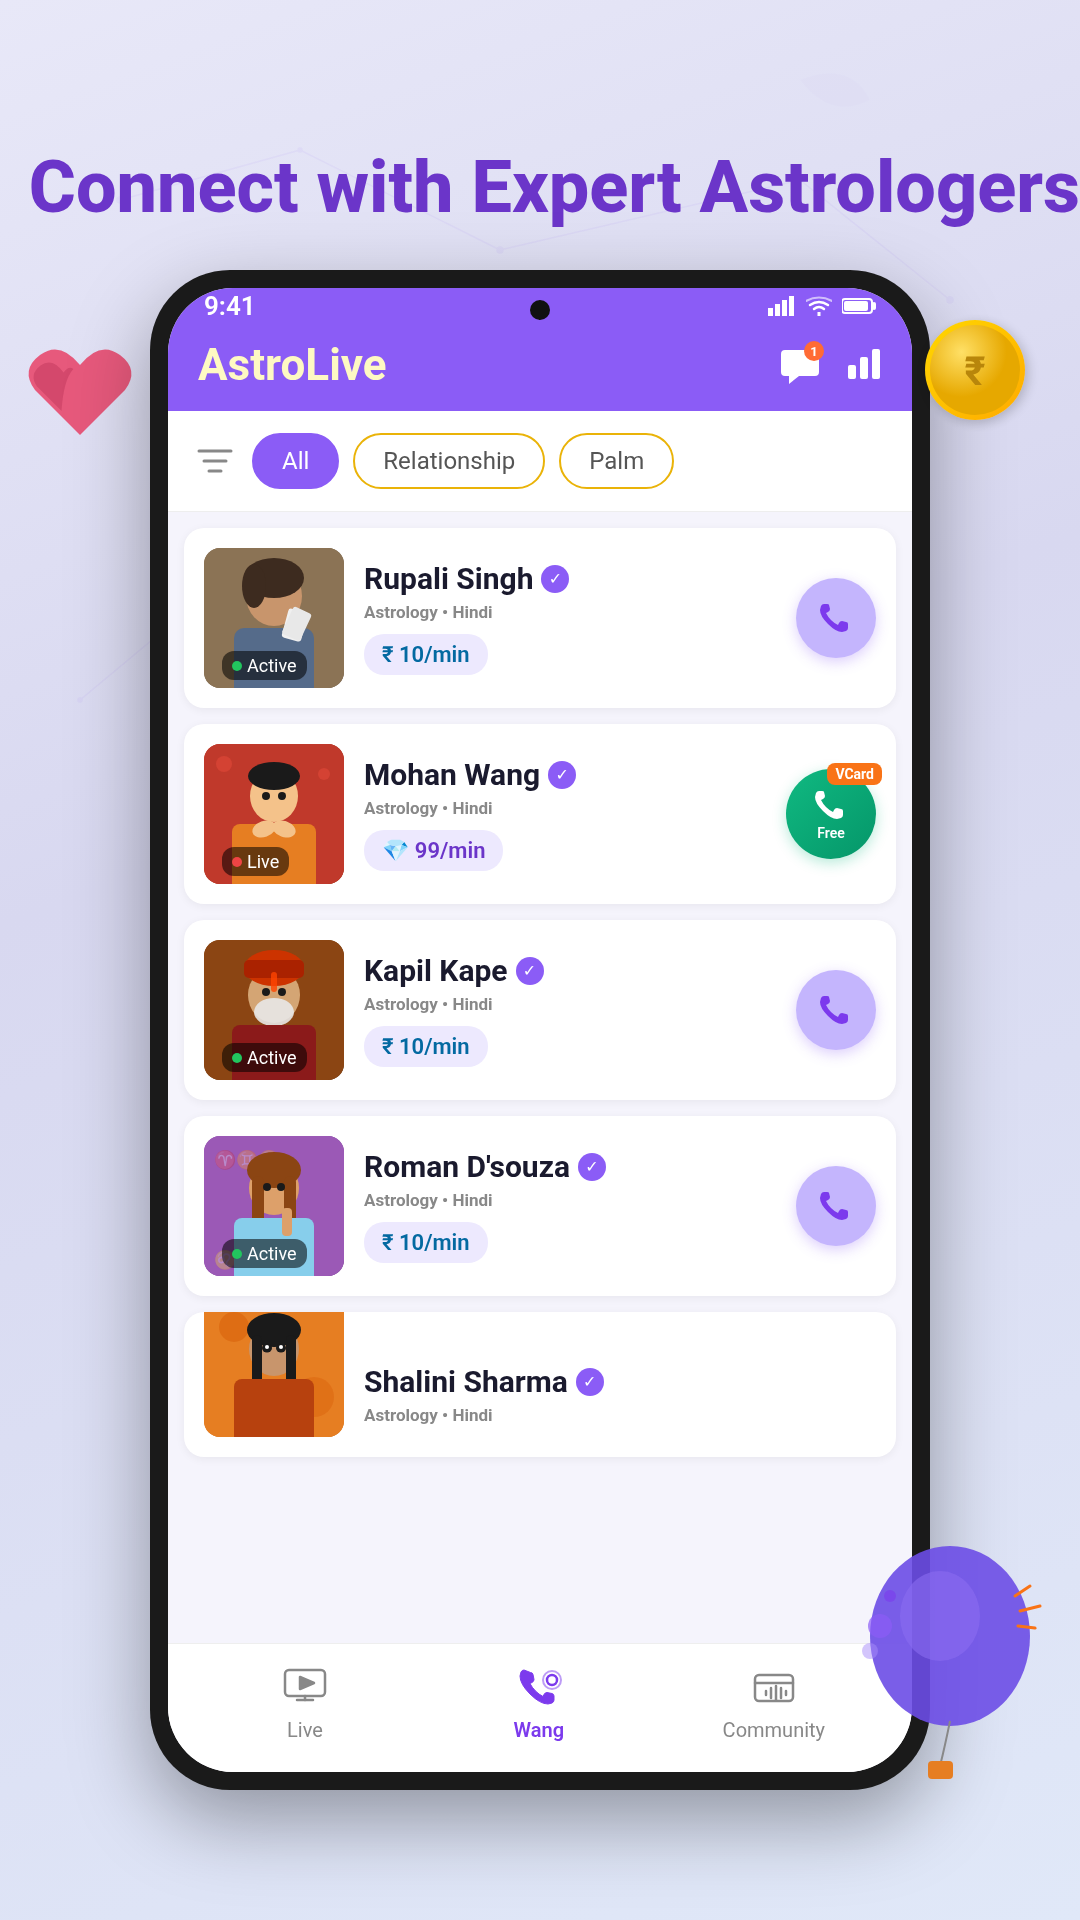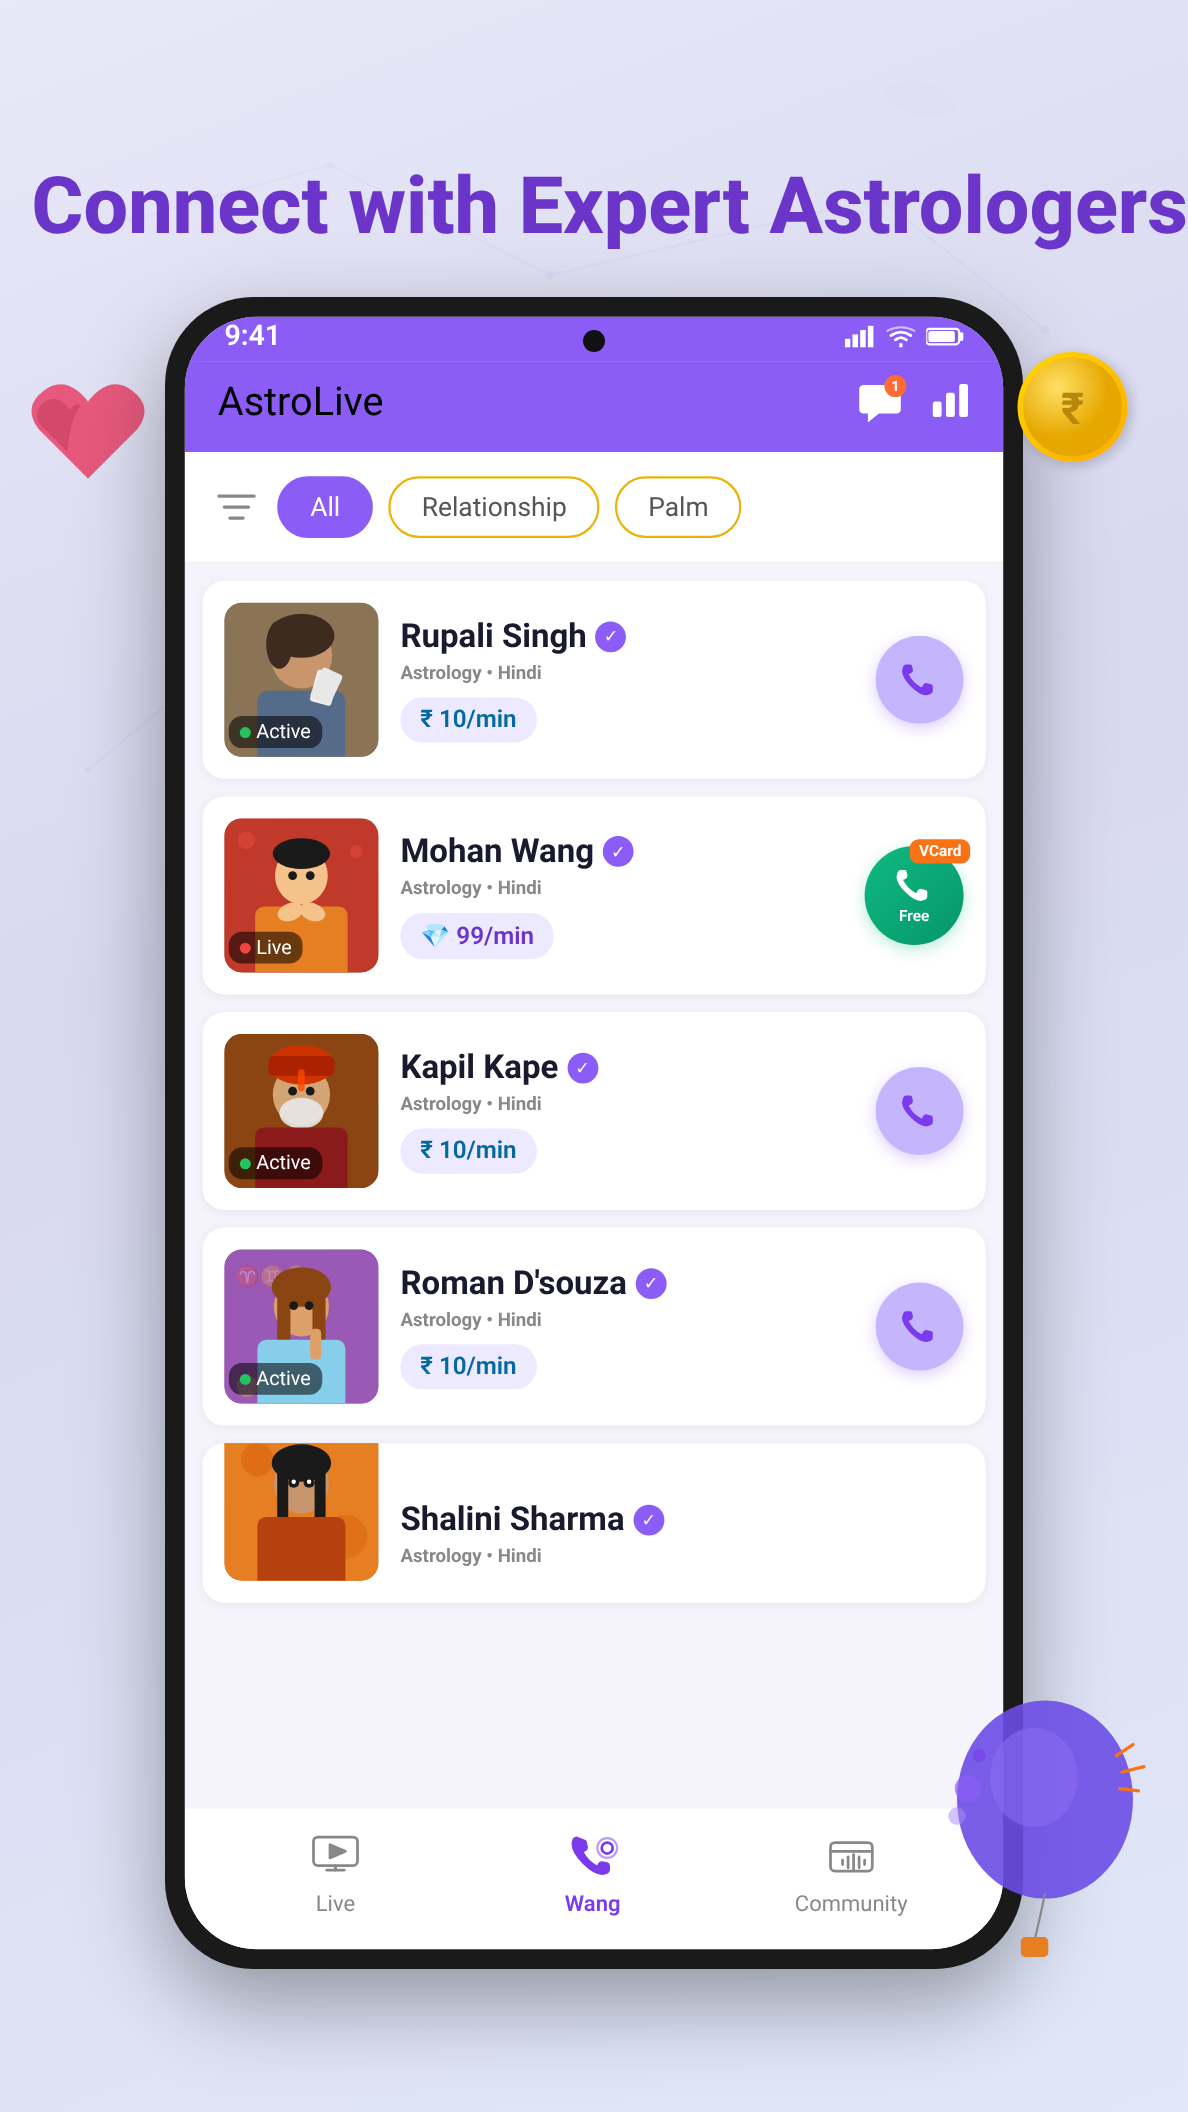--- a/index.html
+++ b/index.html
@@ -116,23 +116,23 @@
     
     .app-header {
       background: #8b5cf6;
       padding: 10px 30px 20px;
       display: flex;
       justify-content: space-between;
       align-items: center;
       flex-shrink: 0;
     }
     .app-title {
-      color: #000000;
-      font-size: 36px;
-      font-weight: 400;
+      color: #fef9c3;
+      font-size: 44px;
+      font-weight: 700;
     }
     .header-icons {
       display: flex;
       gap: 20px;
       align-items: center;
     }
     .notif-btn {
       position: relative;
       width: 52px; height: 52px;
       display: flex; align-items: center; justify-content: center;
@@ -206,21 +206,21 @@
       width: 140px;
       height: 140px;
       border-radius: 16px;
       overflow: hidden;
       position: relative;
       flex-shrink: 0;
     }
     .astro-status-badge {
       position: absolute;
       bottom: 8px;
-      left: 4px;
+      left: 18px;
       background: rgba(0,0,0,0.55);
       color: white;
       font-size: 18px;
       padding: 4px 10px;
       border-radius: 12px;
       display: flex;
       align-items: center;
       gap: 5px;
     }
     .status-dot {

